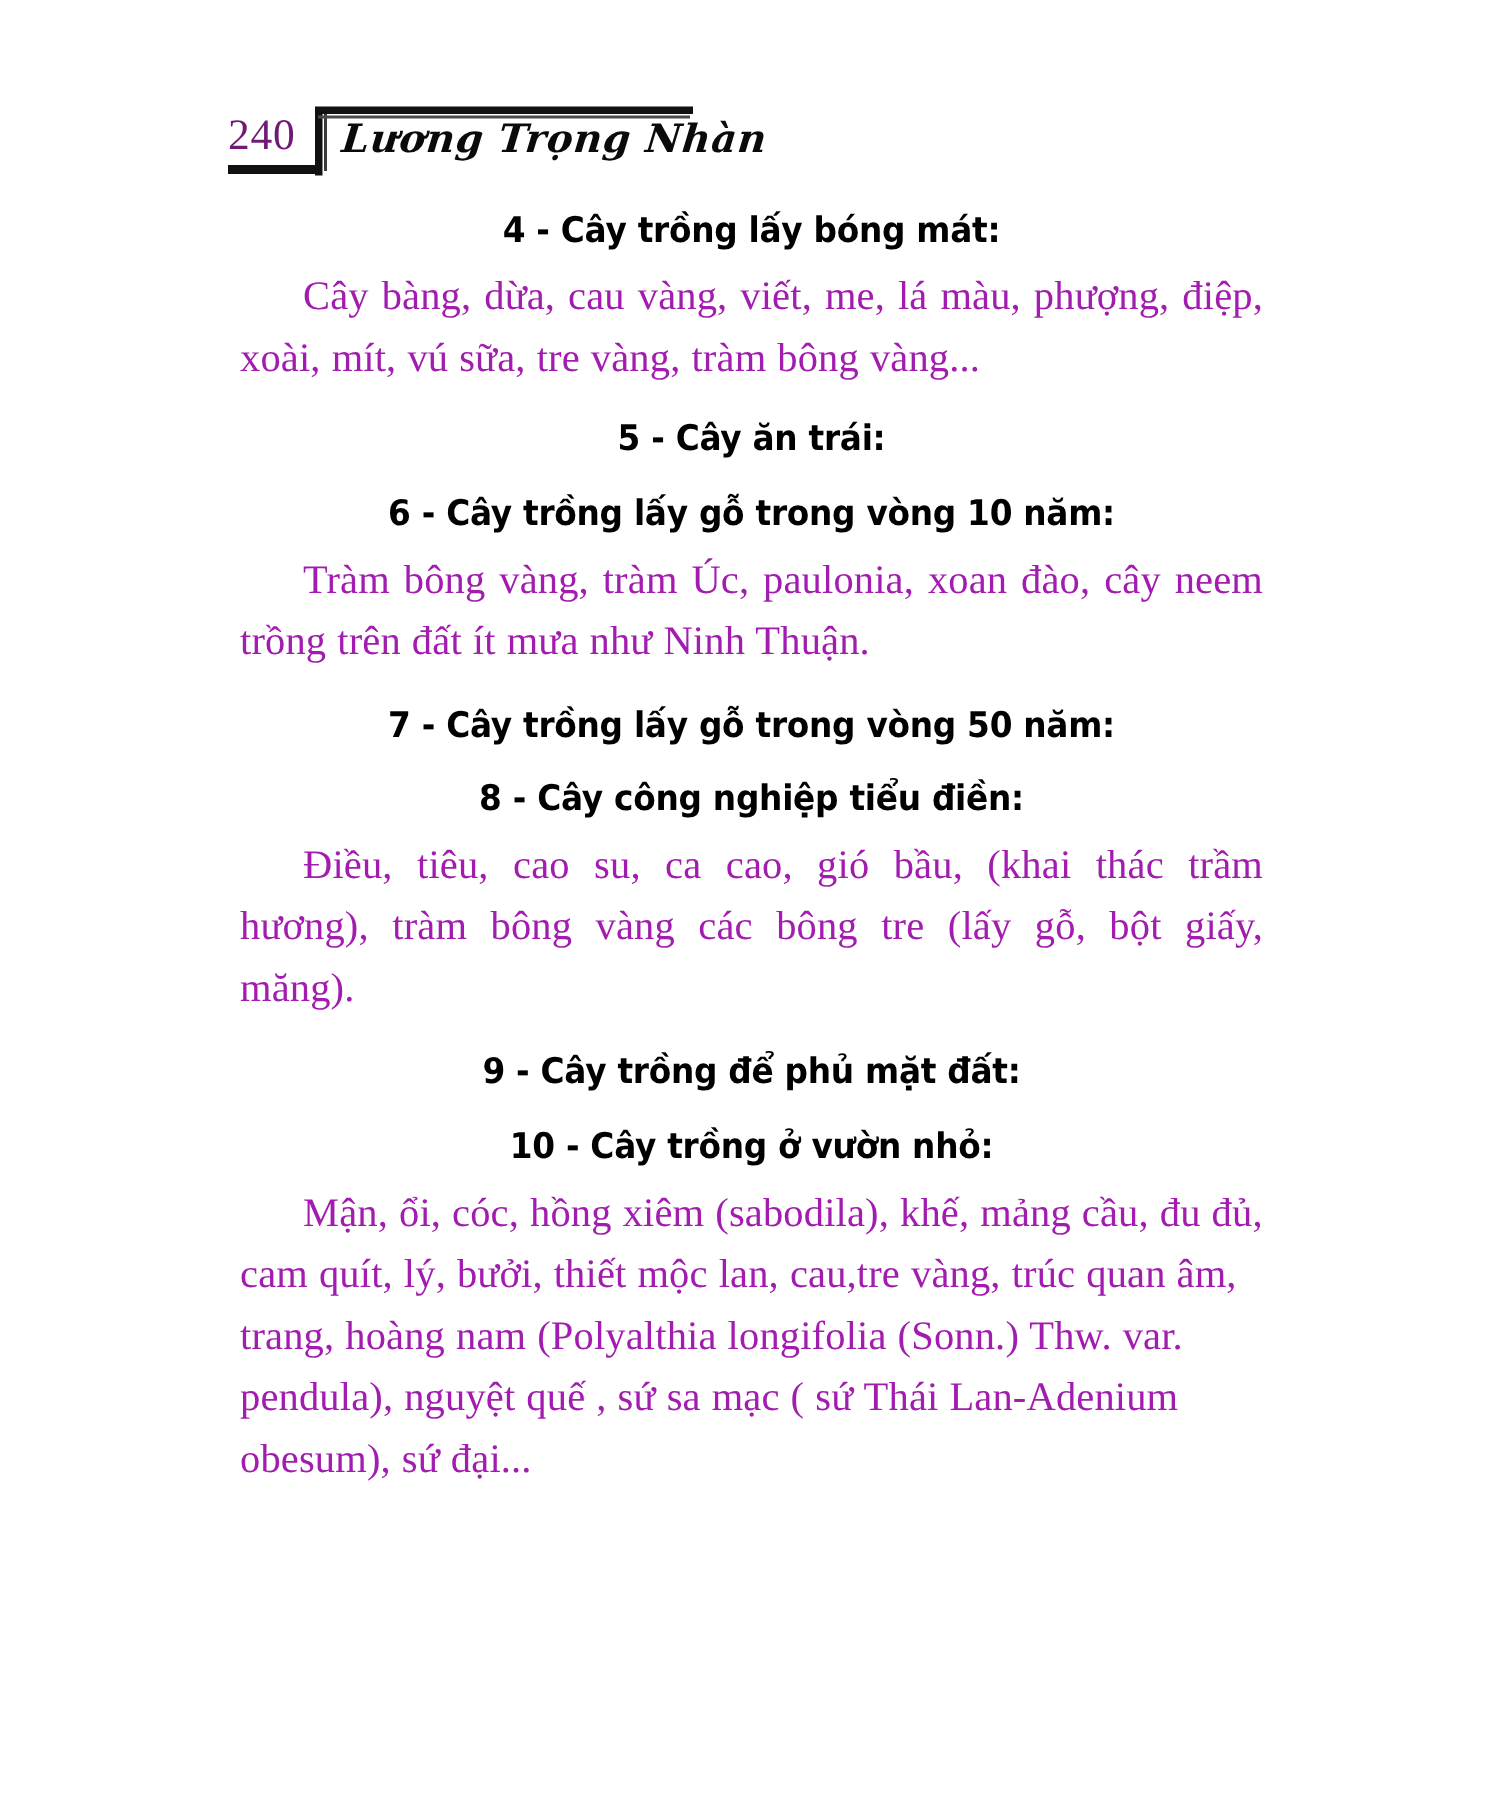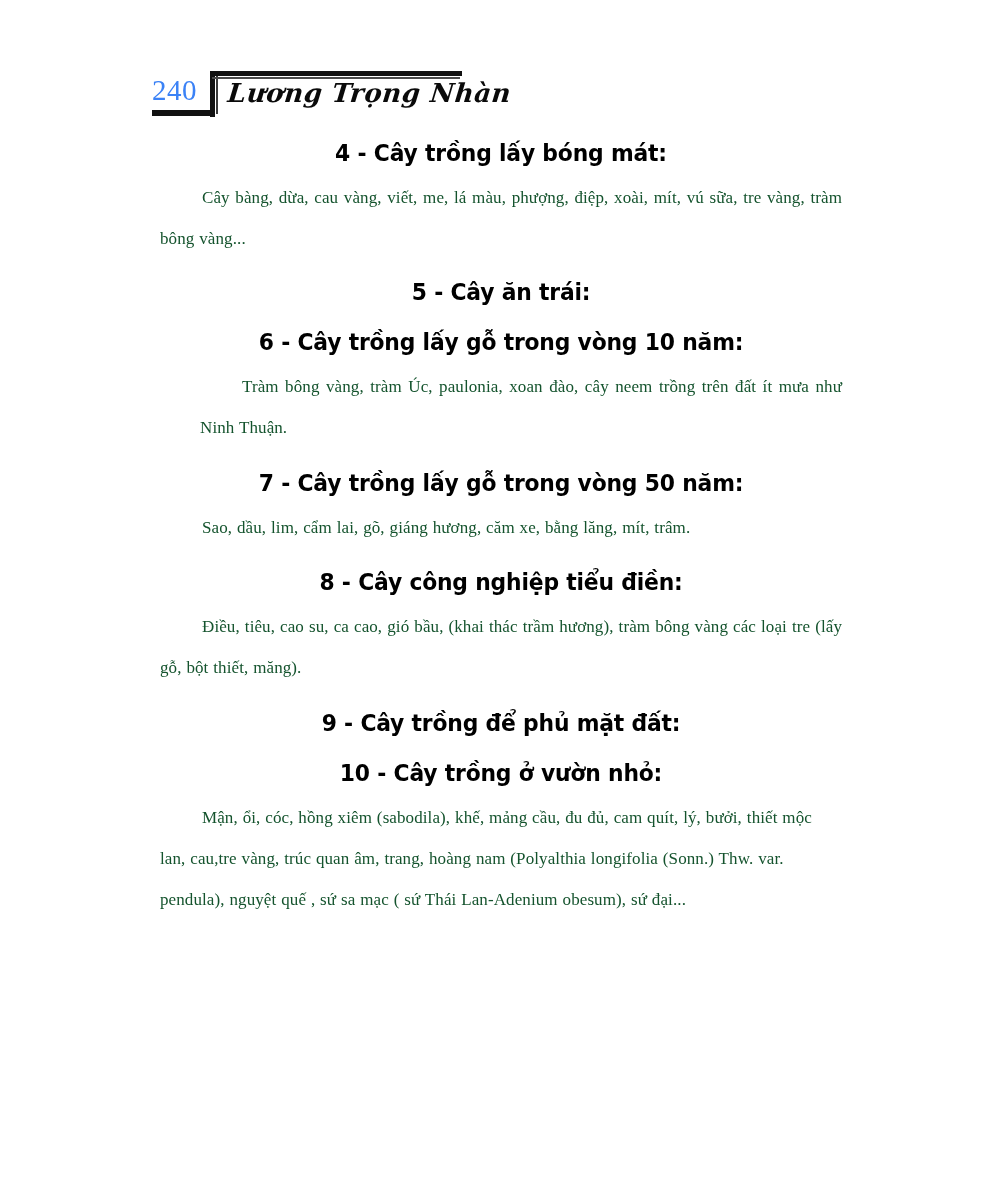--- a/index.html
+++ b/index.html
@@ -35,21 +35,21 @@
   }
   .runhead-folio {
     position: absolute;
     left: 2px;
     top: 14px;
     font-family: "Liberation Serif", "DejaVu Serif", serif;
     font-size: 29px;
     font-weight: 400;
     letter-spacing: 0.5px;
     line-height: 1;
-    color: #3b82f6;
+    color: #701a75;
   }
   
   .rule-folio-under {
     position: absolute;
     left: 2px;
     top: 48px;
     width: 62px;
     height: 6px;
     background: #111;
   }
@@ -130,29 +130,29 @@
   h2.sec.h-8  { padding-top: 19px; }
   h2.sec.h-9  { padding-top: 20px; }
   h2.sec.h-10 { padding-top: 20px; }
 
   p.body {
     margin: 0;
     padding: 0;
     text-indent: 42px;
     text-align: justify;
     font-family: "Liberation Serif", "DejaVu Serif", serif;
-    font-size: 17px;
+    font-size: 27px;
     line-height: 41px;
     letter-spacing: 0.1px;
     word-spacing: 0.5px;
-    color: #14532d;
+    color: #a21caf;
   }
   p.body.p-4  { margin-top: 9px;  }
   p.body.p-5  { margin-top: 9px;  }
-  p.body.p-6  { margin-top: 9px; margin-left: 40px;  }
+  p.body.p-6  { margin-top: 9px;  }
   p.body.p-7  { margin-top: 9px;  }
   p.body.p-8  { margin-top: 9px;  }
   p.body.p-9  { margin-top: 9px;  }
   p.body.p-10 { margin-top: 9px;  }
   p.body.last-loose { text-align: left; }
 </style>
 </head>
 <body>
 
 <div class="page">
@@ -171,24 +171,23 @@
 
     <h2 class="sec h-4">4 - Cây trồng lấy bóng mát:</h2>
     <p class="body p-4">Cây bàng, dừa, cau vàng, viết, me, lá màu, phượng, điệp, xoài, mít, vú sữa, tre vàng, tràm bông vàng...</p>
 
     <h2 class="sec h-5">5 - Cây ăn trái:</h2>
 
     <h2 class="sec h-6">6 - Cây trồng lấy gỗ trong vòng 10 năm:</h2>
     <p class="body p-6">Tràm bông vàng, tràm Úc, paulonia, xoan đào, cây neem trồng trên đất ít mưa như Ninh Thuận.</p>
 
     <h2 class="sec h-7">7 - Cây trồng lấy gỗ trong vòng 50 năm:</h2>
-    <p class="body p-7">Sao, dầu, lim, cẩm lai, gõ, giáng hương, căm xe, bằng lăng, mít, trâm.</p>
 
     <h2 class="sec h-8">8 - Cây công nghiệp tiểu điền:</h2>
-    <p class="body p-8">Điều, tiêu, cao su, ca cao, gió bầu, (khai thác trầm hương), tràm bông vàng các loại tre (lấy gỗ, bột thiết, măng).</p>
+    <p class="body p-8">Điều, tiêu, cao su, ca cao, gió bầu, (khai thác trầm hương), tràm bông vàng các bông tre (lấy gỗ, bột giấy, măng).</p>
 
     <h2 class="sec h-9">9 - Cây trồng để phủ mặt đất:</h2>
 
     <h2 class="sec h-10">10 - Cây trồng ở vườn nhỏ:</h2>
     <p class="body p-10 last-loose">Mận, ổi, cóc, hồng xiêm (sabodila), khế, mảng cầu, đu đủ, cam quít, lý, bưởi, thiết mộc lan, cau,tre vàng, trúc quan âm, trang, hoàng nam (Polyalthia longifolia (Sonn.) Thw. var. pendula), nguyệt quế , sứ sa mạc ( sứ Thái Lan-Adenium obesum), sứ đại...</p>
 
   </div>
 </div>
 
 </body></html>

